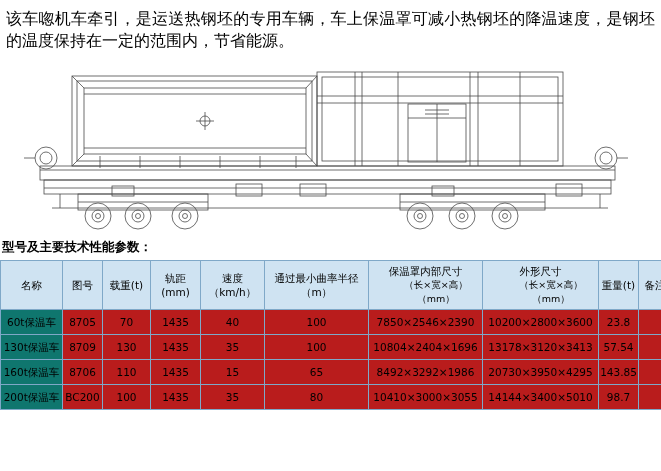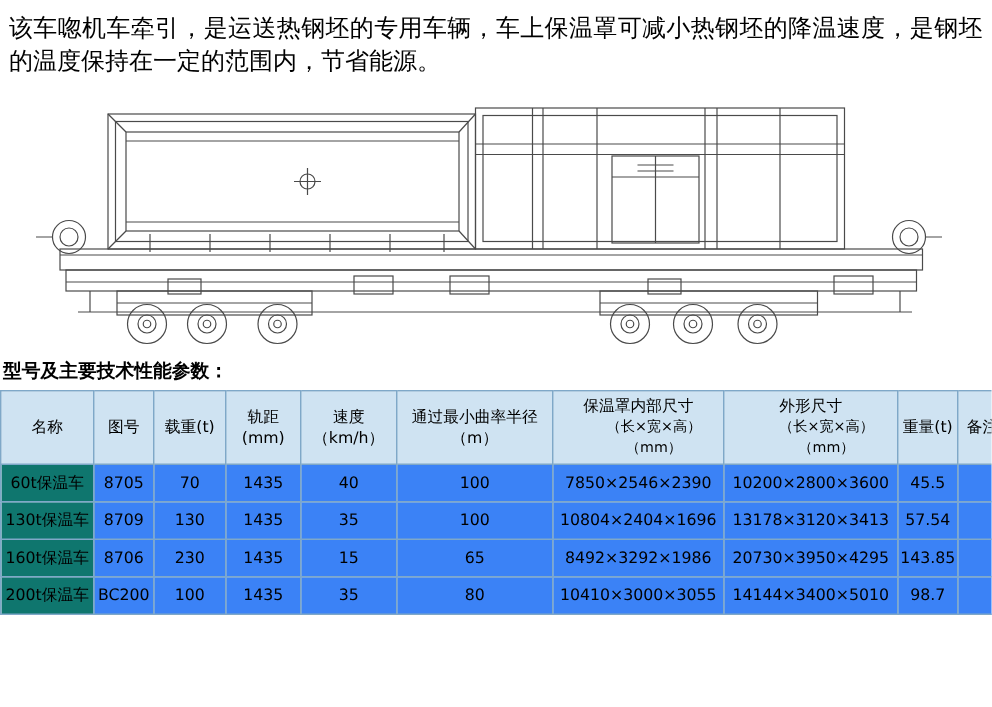--- a/index.html
+++ b/index.html
@@ -51,21 +51,21 @@
   table.spec thead th {
     background: #cfe3f2;
     font-weight: normal;
     color: #000;
     height: 44px;
   }
   table.spec thead th.two-line {
     line-height: 14px;
   }
   table.spec tbody td {
-    background: #3b82f6;
+    background: #b91c1c;
     height: 20px;
     font-size: 10.5px;
   }
   table.spec tbody tr td:first-child {
     background: #0f766e;
   }
   .hdr-line1 { display: block; }
   .hdr-line2 { display: block; font-size: 9.5px; margin-left: 21px; }
 </style>
 </head>
@@ -219,39 +219,39 @@
   <tbody>
     <tr>
       <td>60t保温车</td>
       <td>8705</td>
       <td>70</td>
       <td>1435</td>
       <td>40</td>
       <td>100</td>
       <td>7850×2546×2390</td>
       <td>10200×2800×3600</td>
-      <td>45.5</td>
+      <td>23.8</td>
       <td></td>
     </tr>
     <tr>
       <td>130t保温车</td>
       <td>8709</td>
       <td>130</td>
       <td>1435</td>
       <td>35</td>
       <td>100</td>
       <td>10804×2404×1696</td>
       <td>13178×3120×3413</td>
       <td>57.54</td>
       <td></td>
     </tr>
     <tr>
       <td>160t保温车</td>
       <td>8706</td>
-      <td>230</td>
+      <td>110</td>
       <td>1435</td>
       <td>15</td>
       <td>65</td>
       <td>8492×3292×1986</td>
       <td>20730×3950×4295</td>
       <td>143.85</td>
       <td></td>
     </tr>
     <tr>
       <td>200t保温车</td>

